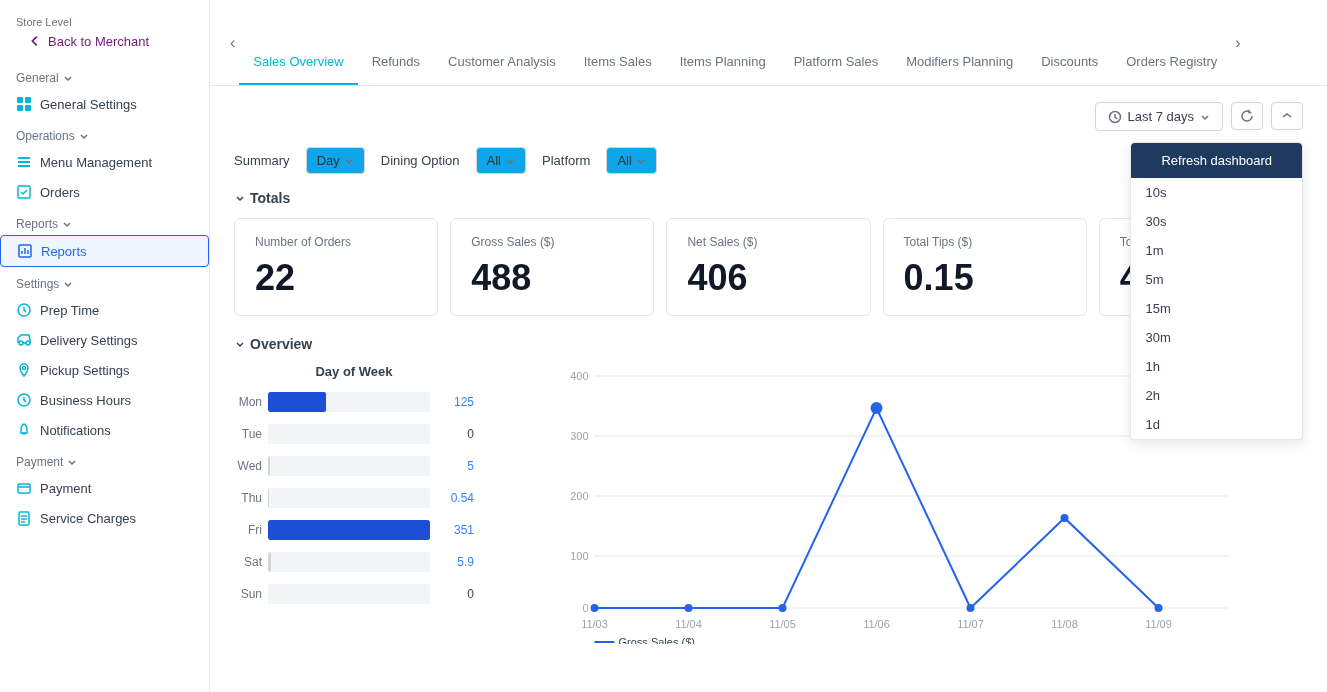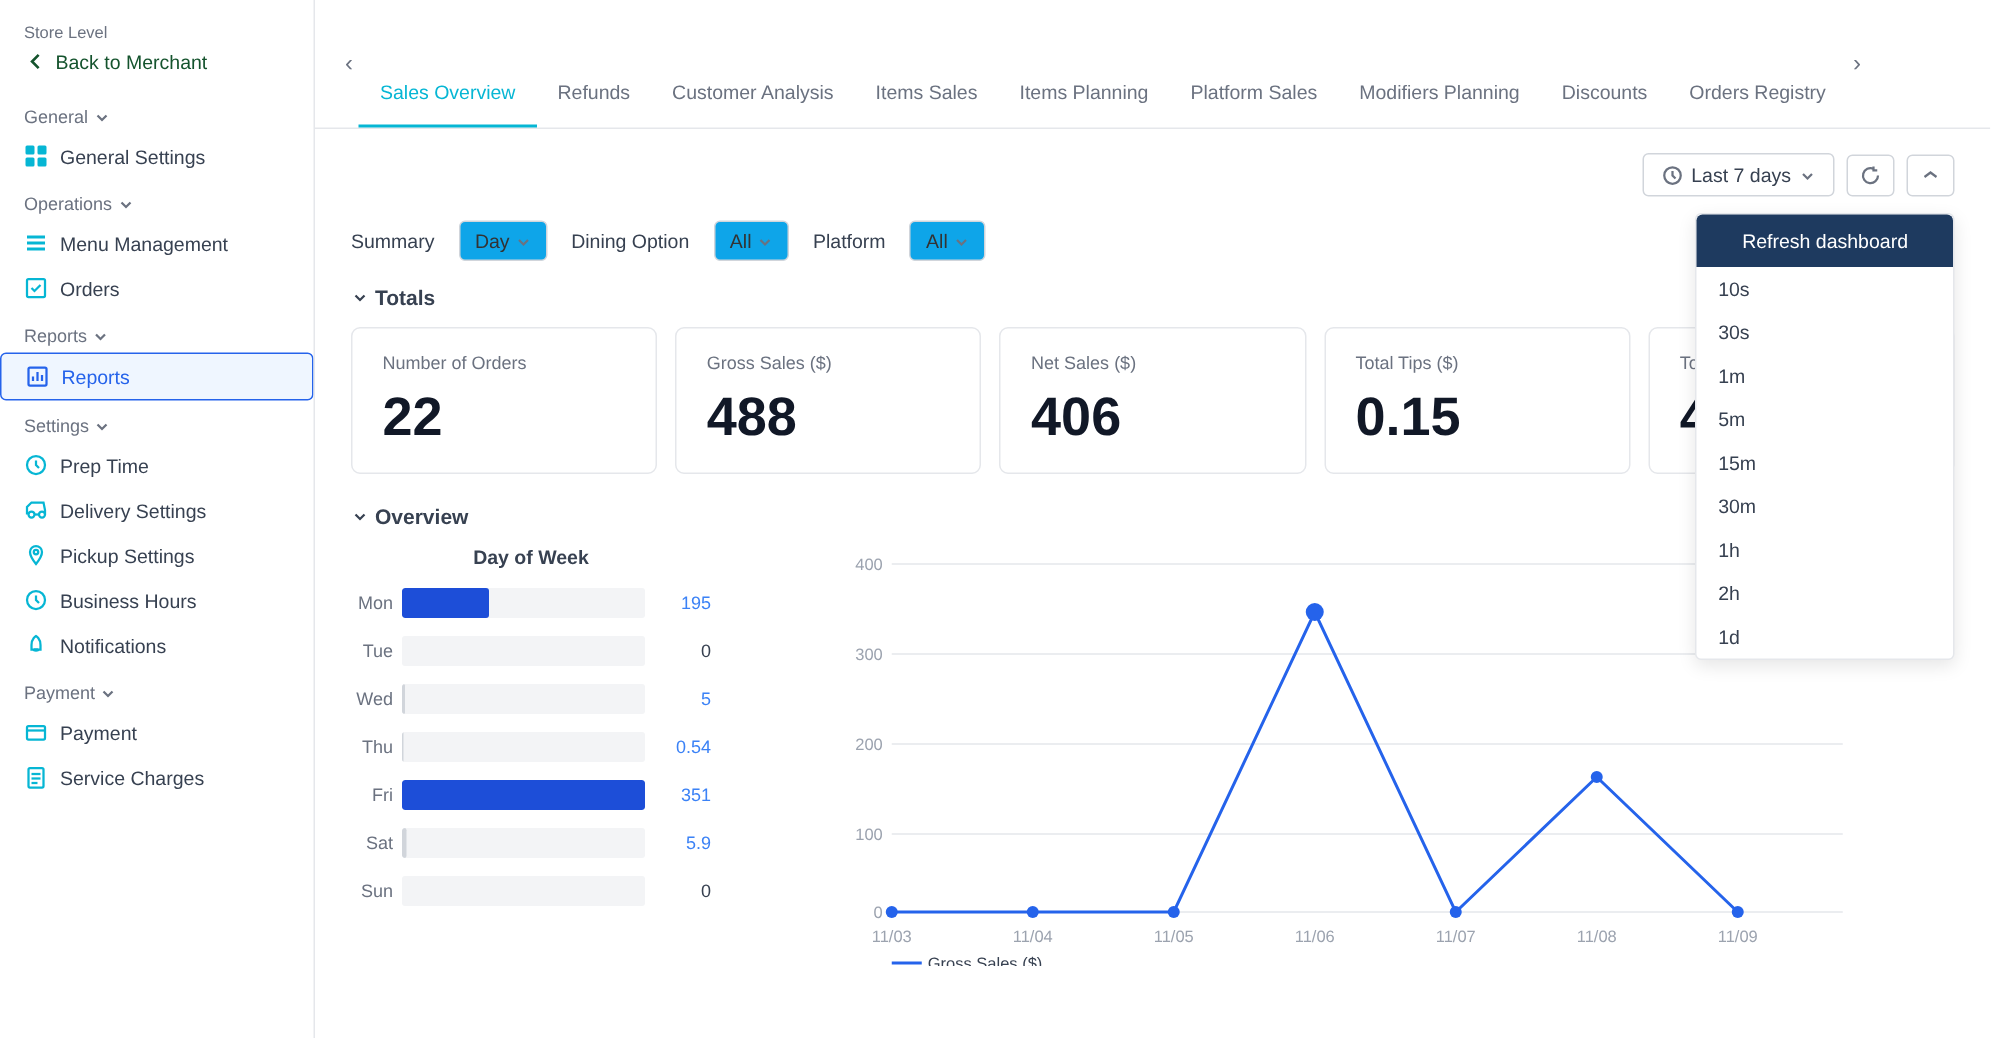--- a/index.html
+++ b/index.html
@@ -1,41 +1,41 @@
 <!DOCTYPE html>
 <html><head>
   <meta charset="utf-8">
   <style>
     * { box-sizing: border-box; margin: 0; padding: 0; }
     body { font-family: -apple-system, BlinkMacSystemFont, 'Segoe UI', sans-serif; font-size: 13px; color: #333; background: #fff; display: flex; height: 692px; overflow: hidden; }
 
     
     .sidebar { width: 210px; min-width: 210px; background: #fff; border-right: 1px solid #e5e7eb; display: flex; flex-direction: column; padding: 12px 0; overflow-y: auto; }
     .sidebar-store-level { font-size: 11px; color: #6b7280; padding: 4px 16px 2px; }
-    .sidebar-back { display: flex; align-items: flex-start; gap: 6px; padding: 4px 17px 12px; color: #14532d; font-size: 13px; cursor: pointer; }
+    .sidebar-back { display: flex; align-items: flex-start; gap: 6px; padding: 4px 28px 12px; color: #701a75; font-size: 13px; cursor: pointer; }
     .sidebar-back svg { width: 14px; height: 14px; }
     .sidebar-section-header { font-size: 12px; color: #6b7280; padding: 10px 16px 4px; display: flex; align-items: center; gap: 4px; }
     .sidebar-item { display: flex; align-items: center; gap: 8px; padding: 7px 16px; cursor: pointer; color: #374151; font-size: 13px; border-radius: 4px; }
     .sidebar-item.active { background: #eff6ff; color: #2563eb; border: 1.5px solid #2563eb; border-radius: 4px; }
     .sidebar-item svg { width: 16px; height: 16px; flex-shrink: 0; }
 
     
     .main { flex: 1; display: flex; flex-direction: column; overflow: hidden; }
 
     
     .tabs { display: flex; align-items: center; border-bottom: 1px solid #e5e7eb; padding: 0 16px; gap: 0; background: #fff; }
     .tab-prev, .tab-next { background: none; border: none; cursor: pointer; color: #6b7280; padding: 12px 4px; font-size: 16px; }
     .tab { padding: 14px 14px; font-size: 13px; color: #6b7280; cursor: pointer; border-bottom: 2px solid transparent; white-space: nowrap; margin-top: 40px; }
     .tab.active { color: #06b6d4; border-bottom: 2px solid #06b6d4; font-weight: 500; }
 
     
     .content { flex: 1; overflow-y: auto; padding: 16px 24px; position: relative; }
 
     
-    .content-header { display: flex; justify-content: flex-end; align-items: flex-end; gap: 8px; margin-bottom: 16px; position: relative; }
+    .content-header { display: flex; justify-content: flex-end; align-items: flex-start; gap: 8px; margin-bottom: 16px; position: relative; }
     .date-picker-btn { display: flex; align-items: center; gap: 6px; border: 1px solid #d1d5db; border-radius: 4px; padding: 6px 12px; font-size: 13px; cursor: pointer; color: #374151; background: #fff; }
     .refresh-btn { border: 1px solid #d1d5db; border-radius: 4px; padding: 6px 8px; cursor: pointer; background: #fff; display: flex; align-items: center; }
     .collapse-btn { border: 1px solid #d1d5db; border-radius: 4px; padding: 6px 8px; cursor: pointer; background: #fff; display: flex; align-items: center; }
 
     
     .refresh-dropdown { position: absolute; top: 40px; right: 0; background: #fff; border: 1px solid #e5e7eb; border-radius: 4px; box-shadow: 0 4px 12px rgba(0,0,0,0.1); z-index: 100; min-width: 140px; }
     .refresh-dropdown-header { background: #1e3a5f; color: #fff; padding: 10px 30px; font-size: 13px; border-radius: 4px 4px 0 0; }
     .refresh-dropdown-item { padding: 7px 14px; font-size: 13px; color: #374151; cursor: pointer; }
 
     
@@ -318,21 +318,21 @@
     <div class="overview-container">
 
       <div class="bar-chart-area">
         <div class="bar-chart-title">Day of Week</div>
         <div id="bar-rows">
             <div class="bar-row">
               <span class="bar-label">Mon</span>
               <div class="bar-track">
                 <div class="bar-fill" style="width: 35.6125%; background: rgb(29, 78, 216);"></div>
               </div>
-              <span class="bar-value">195</span>
+              <span class="bar-value">125</span>
             </div>
             <div class="bar-row">
               <span class="bar-label">Tue</span>
               <div class="bar-track">
                 <div class="bar-fill" style="width: 0%; background: rgb(209, 213, 219);"></div>
               </div>
               <span class="bar-value" style="color: rgb(55, 65, 81);">0</span>
             </div>
             <div class="bar-row">
               <span class="bar-label">Wed</span>

